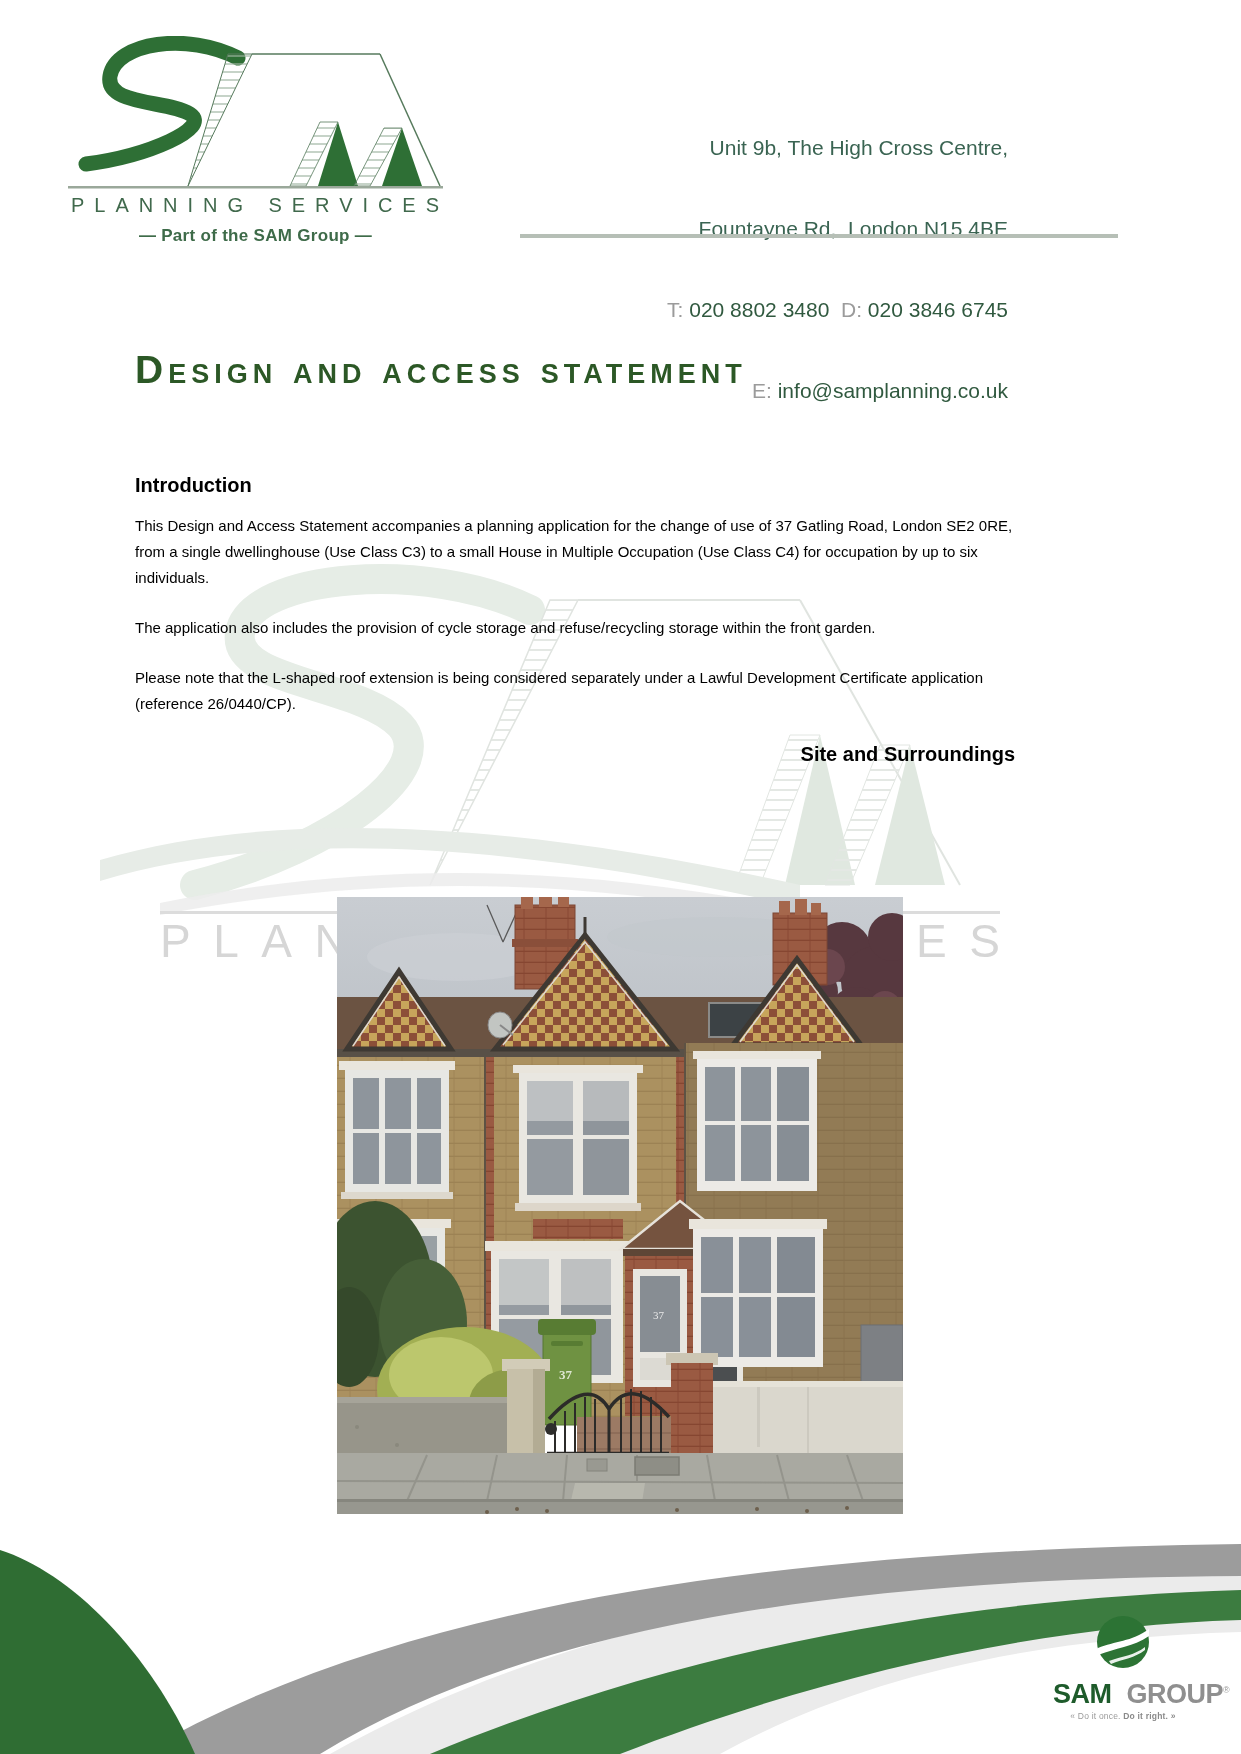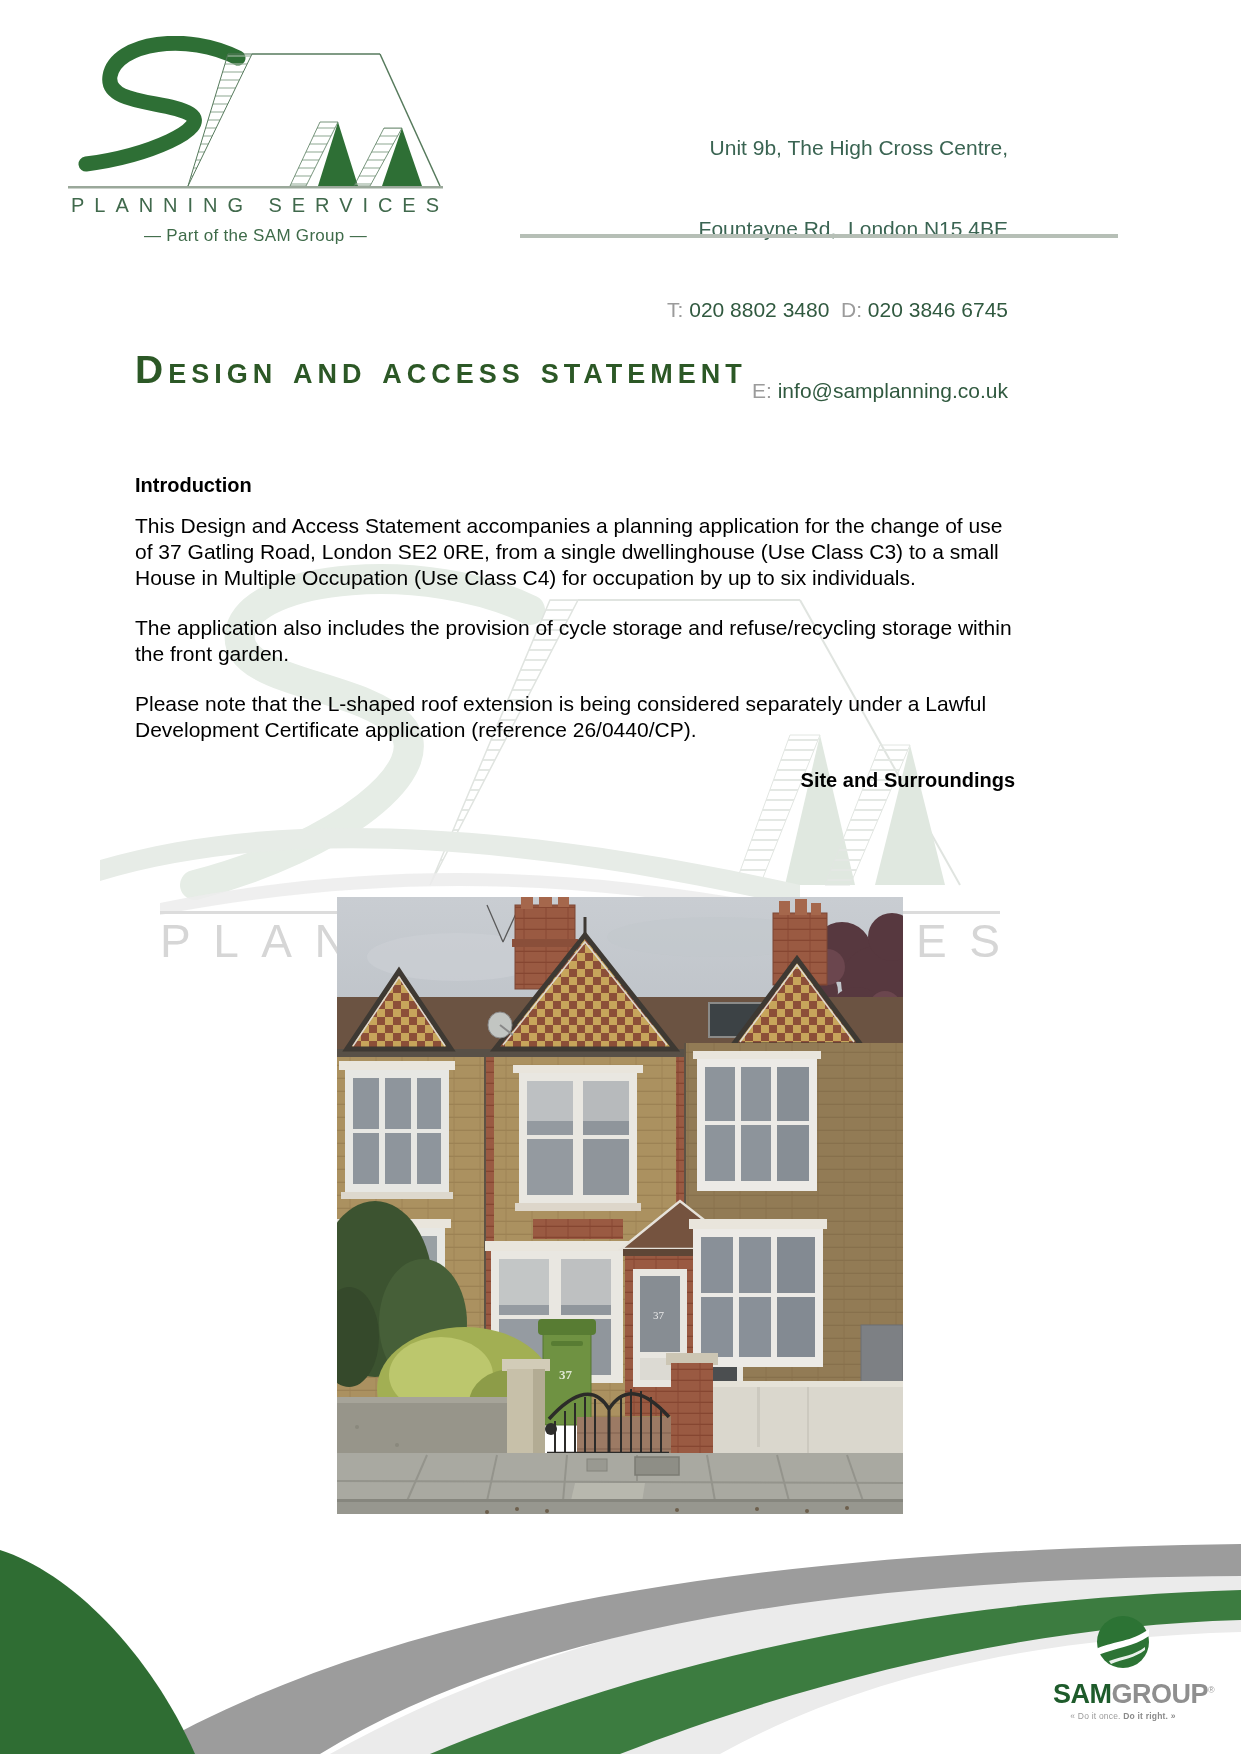--- a/index.html
+++ b/index.html
@@ -4,59 +4,59 @@
 <style>
   html,body{margin:0;padding:0;background:#ffffff;}
   .page{
     position:relative;width:1241px;height:1754px;margin:0 auto;
     background:#ffffff;overflow:hidden;
     font-family:"Liberation Sans",sans-serif;
   }
   
   .logo-block{position:absolute;left:68px;top:36px;width:375px;}
   .logo-tagline{
-    margin-top:4px;text-align:center;font-size:17px;font-weight:400;
+    margin-top:4px;text-align:center;font-size:17px;font-weight:700;
     color:#3e6b49;letter-spacing:.3px;
   }
   .contact{
     position:absolute;right:233px;top:80px;text-align:right;
     font-size:21px;line-height:27px;color:#3a6452;white-space:pre-wrap;
   }
   .contact .lbl{color:#9b9b9b;font-weight:400;}
   .contact .val{color:#30593f;font-weight:400;}
   .header-rule{
     position:absolute;left:520px;top:234px;width:598px;height:4px;
     background:#b6bfb6;
   }
   
   .doc-title{
     position:absolute;left:135px;top:348px;
     font-size:39px;font-weight:700;font-variant:small-caps;
     letter-spacing:5px;color:#2c5826;
   }
   .content{position:absolute;left:135px;top:472px;width:880px;color:#000;}
   .content h2{font-size:20px;font-weight:700;margin:0;line-height:27px;}
-  .content p{font-size:21px;line-height:26px;margin:14px 0 0 0;}
+  .content p{font-size:15px;line-height:26px;margin:14px 0 0 0;}
   .content p + p{margin-top:24px;}
   .content h2.second{margin-top:24px;text-align:right;}
   
   .watermark{position:absolute;left:100px;top:555px;width:960px;height:430px;z-index:0;}
   .content,.doc-title{z-index:2;}
   
   .photo{position:absolute;left:337px;top:897px;width:656px;height:617px;z-index:3;font-family:Liberation Serif, serif;}
   .photo svg{display:block;}
   
   .footer-swoosh{position:absolute;left:0;top:1542px;width:1241px;height:212px;z-index:1;}
   .samgroup{
     position:absolute;left:1053px;top:1614px;width:140px;z-index:4;
     text-align:center;
   }
   .samgroup .name{font-size:27px;font-weight:700;letter-spacing:-.5px;line-height:28px;margin-top:2px;}
   .samgroup .name .sam{color:#1e5b2b;}
-  .samgroup .name .group{color:#8f8f8f;margin-left:0;}
+  .samgroup .name .group{color:#8f8f8f;margin-left:15px;}
   .samgroup .name sup{font-size:9px;color:#9a9a9a;font-weight:400;}
   .samgroup .strap{font-size:8.5px;color:#9a9a9a;margin-top:3px;letter-spacing:.2px;}
   .samgroup .strap b{color:#8a8a8a;}
 </style>
 </head>
 <body>
 
 <div class="page">
 
   <div class="logo-block">

